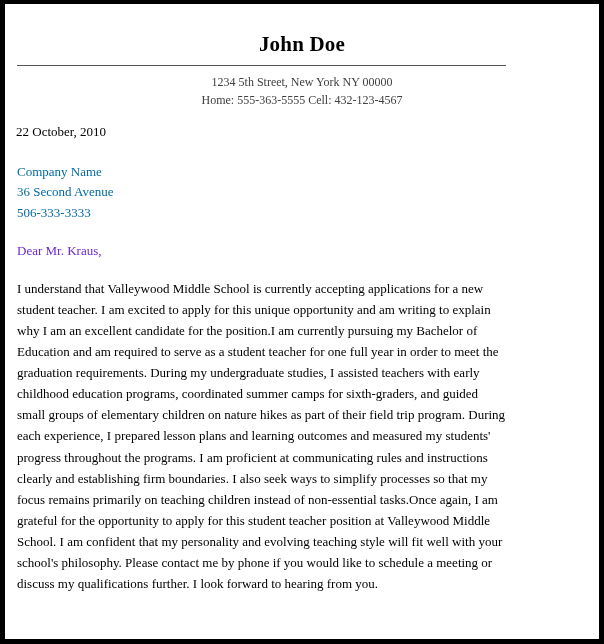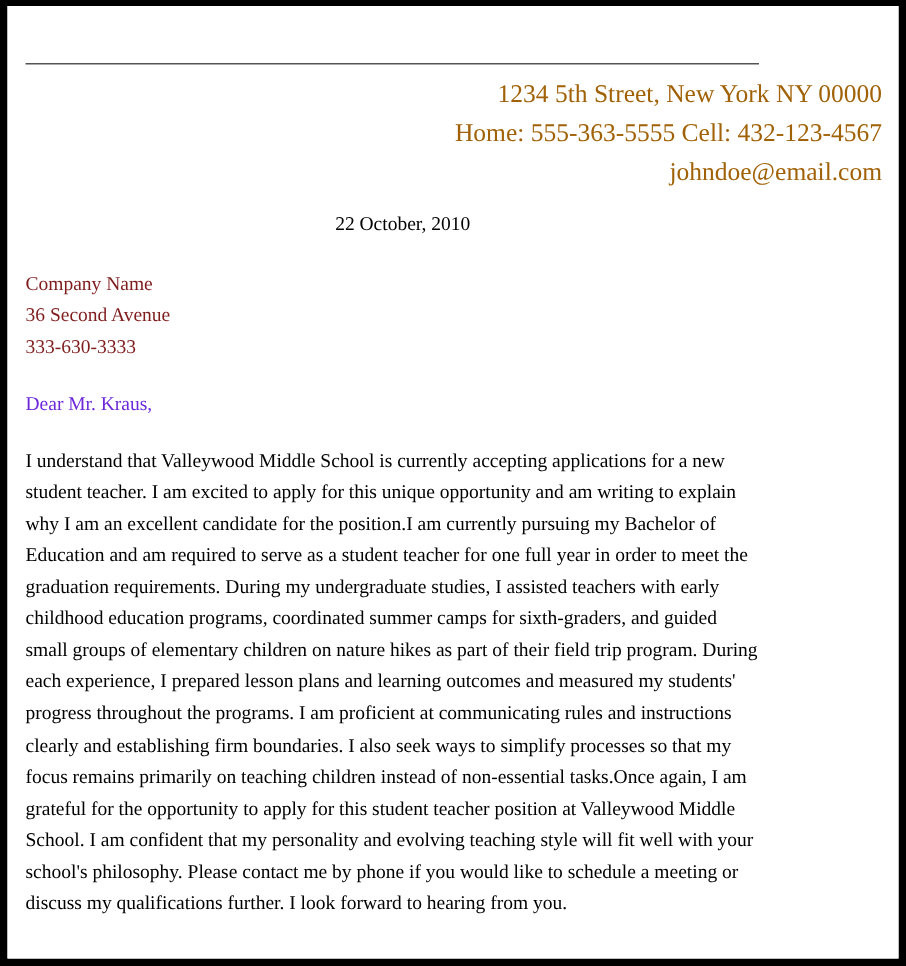--- a/index.html
+++ b/index.html
@@ -52,47 +52,47 @@
   .header-rule {
     margin: 9px 0 0 0;
     height: 0;
     border: 0;
     border-top: 1px solid #555555;
     width: 489px;
     margin-left: 1px;
   }
 
   .sender-contact {
-    text-align: right;
-    font-size: 17px;
-    color: #a16207;
+    text-align: center;
+    font-size: 12px;
+    color: #404040;
     line-height: 1.52;
     padding-top: 7px;
   }
 
   .sender-contact .contact-line {
     display: block;
     white-space: nowrap;
   }
 
   
   .date-line {
-    text-align: center;
+    text-align: left;
     font-size: 13px;
     color: #000000;
     padding-top: 14px;
     padding-right: 67px;
   }
 
   
   .recipient-block {
     padding-top: 22px;
     padding-left: 1px;
     font-size: 13px;
-    color: #7f1d1d;
+    color: #0369a1;
     line-height: 1.58;
   }
 
   .recipient-block .addr-line {
     display: block;
   }
 
   
   .salutation {
     padding-top: 20px;
@@ -116,36 +116,36 @@
     margin: 0;
   }
 </style>
 </head>
 <body>
 
 <div id="letter-page">
   <div id="letter-inner">
 
     <div class="letterhead">
+      <div class="sender-name">John Doe</div>
 
       <hr class="header-rule">
 
       <div class="sender-contact">
         <span class="contact-line">1234 5th Street, New York NY 00000</span>
         <span class="contact-line">Home: 555-363-5555 Cell: 432-123-4567</span>
-        <span class="contact-line">johndoe@email.com</span>
       </div>
     </div>
 
     <div class="date-line">22 October, 2010</div>
 
     <div class="recipient-block">
       <span class="addr-line">Company Name</span>
       <span class="addr-line">36 Second Avenue</span>
-      <span class="addr-line">333-630-3333</span>
+      <span class="addr-line">506-333-3333</span>
     </div>
 
     <div class="salutation">Dear Mr. Kraus,</div>
 
     <div class="body-block">
       <p>I understand that Valleywood Middle School is currently accepting applications for a new student teacher. I am excited to apply for this unique opportunity and am writing to explain why I am an excellent candidate for the position.I am currently pursuing my Bachelor of Education and am required to serve as a student teacher for one full year in order to meet the graduation requirements. During my undergraduate studies, I assisted teachers with early childhood education programs, coordinated summer camps for sixth-graders, and guided small groups of elementary children on nature hikes as part of their field trip program. During each experience, I prepared lesson plans and learning outcomes and measured my students' progress throughout the programs. I am proficient at communicating rules and instructions clearly and establishing firm boundaries. I also seek ways to simplify processes so that my focus remains primarily on teaching children instead of non-essential tasks.Once again, I am grateful for the opportunity to apply for this student teacher position at Valleywood Middle School. I am confident that my personality and evolving teaching style will fit well with your school's philosophy. Please contact me by phone if you would like to schedule a meeting or discuss my qualifications further. I look forward to hearing from you.</p>
     </div>
 
   </div>
 </div>

